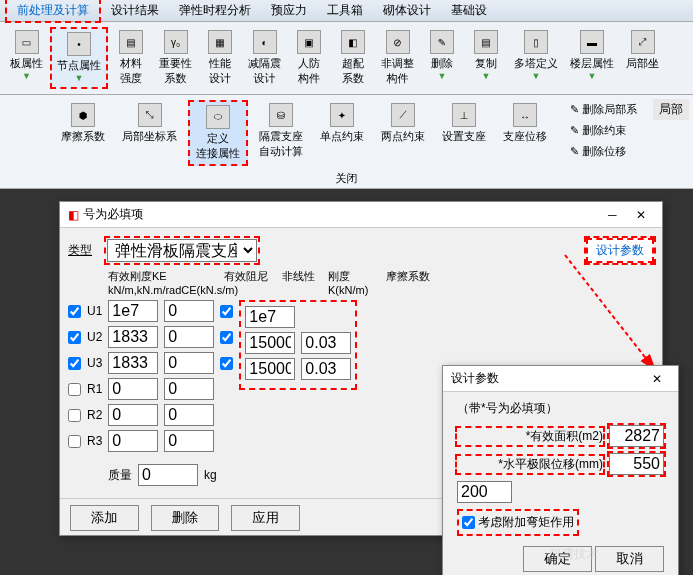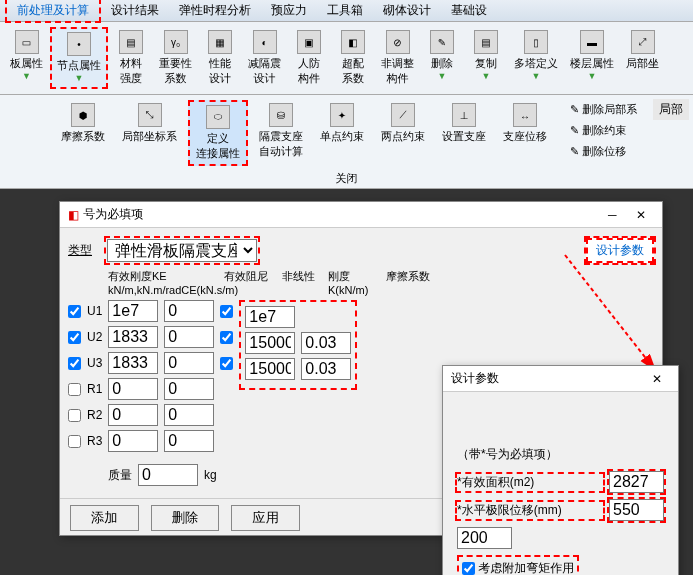--- a/index.html
+++ b/index.html
@@ -50,21 +50,21 @@
     .btn-link { color: #0066cc; border: 1px solid #0066cc; padding: 2px 8px; cursor: pointer; background: #fff; }
     .btn-link.hl { border: 2px dashed red; outline: 2px dashed red; }
     
     .bottom-btns { display: flex; gap: 12px; padding: 6px 10px; border-top: 1px solid #ccc; align-items: flex-start; }
     .std-btn { padding: 3px 20px; border: 1px solid #888; background: #efefef; cursor: pointer; }
     
     
     .dialog.params { top: 365px; left: 442px; width: 237px; }
     .param-row { display: flex; align-items: center; gap: 6px; margin: 6px 0; padding: 0 8px; }
     .param-label { flex: 1; }
-    .param-row.hl .param-label, .param-row.hl input { outline: 2px dashed red; }
+    .param-row.hl .param-label, .param-row.hl input { outline: 2px dashed red; text-align: right; }
     
     
     .red-arrow { position: absolute; top: 250px; left: 555px; width: 120px; height: 130px; pointer-events: none; }
     
     .scroll-stub { height: 14px; background: #e8e8e8; border: 1px solid #aaa; margin-top: 4px; display:flex; align-items:center; }
     .scroll-stub::before, .scroll-stub::after { content: ""; width: 12px; height: 12px; background: #ccc; border: 1px solid #888; }
     .scroll-stub::after { margin-left: auto; }
     .green-arrow { color: #3a9b3a; font-size: 9px; }
   </style>
 </head>
@@ -316,21 +316,21 @@
     </defs>
   <line x1="10" y1="5" x2="100" y2="120" stroke="red" stroke-width="2" stroke-dasharray="4,3" marker-end="url(#ah)"></line>
 </svg>
 
 <div class="dialog params">
   <div class="dlg-title">
     <span>设计参数</span>
     <span class="dlg-close">✕</span>
   </div>
   <div style="padding:6px;">
-    <div style="padding:2px 8px;margin-top:46px;">（带*号为必填项）</div>
+    <div style="padding:2px 8px;">（带*号为必填项）</div>
     <div class="param-row hl">
         <span class="param-label">*有效面积(m2)</span>
         <input type="text" style="width: 55px;" value="2827">
       </div>
     <div class="param-row hl">
         <span class="param-label">*水平极限位移(mm)</span>
         <input type="text" style="width: 55px;" value="550">
       </div>
     <div class="param-row">
         <input type="text" style="width: 55px;" value="200">

